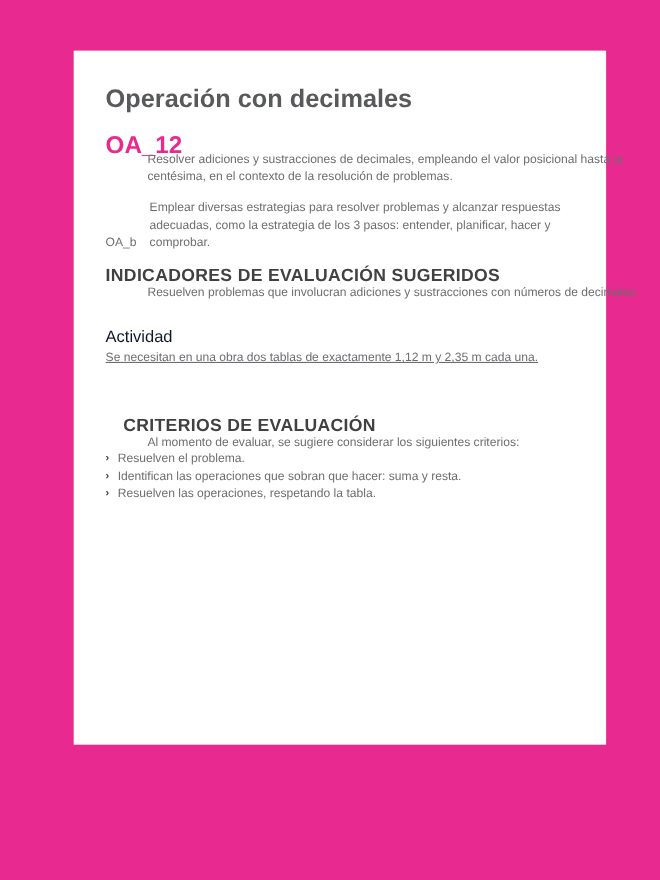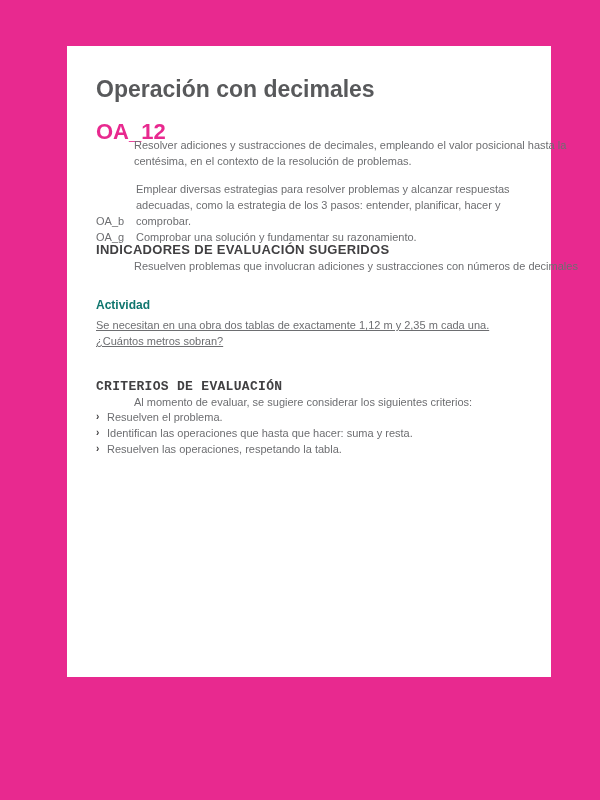--- a/index.html
+++ b/index.html
@@ -24,32 +24,32 @@
     position: absolute; top: 73px; left: 0;
     font-size: 22px; font-weight: bold; color: #e8298f; white-space: nowrap;
   }
   .para { font-size: 11px; line-height: 16px; color: #6d6e71; margin-left: 38px; }
   .oa-desc { position: absolute; top: 91px; left: 0; width: 440px; }
   .obj-list { position: absolute; top: 135px; left: 0; width: 440px; }
   .obj-row { display: flex; font-size: 11px; line-height: 16px; color: #6d6e71; align-items: flex-end; }
   .obj-code { width: 40px; flex: none; color: #6d6e71; }
   .obj-text { flex: 1; }
   .sub-head {
-    font-size: 13px; font-weight: bold; color: #414042; letter-spacing: 0.3px;
+    font-size: 16px; font-weight: bold; color: #414042; letter-spacing: 0.3px;
     white-space: nowrap;
   }
   .ind-head { position: absolute; top: 196px; left: 0; }
   .ind-text { position: absolute; top: 212px; left: 0; white-space: nowrap; }
   .act-head {
     position: absolute; top: 252px; left: 0;
-    font-size: 12px; font-weight: bold; color: #0f766e; white-space: nowrap;
+    font-size: 15px; font-weight: normal; color: #0f172a; white-space: nowrap;
   }
   .act-lines { position: absolute; top: 271px; left: 0; }
   .act-line { font-size: 11px; line-height: 16px; color: #6d6e71; white-space: nowrap; text-decoration: underline; }
-  .crit-head { position: absolute; top: 333px; left: 0; font-family: Liberation Mono, monospace; }
+  .crit-head { position: absolute; top: 333px; left: 16px; }
   .crit-intro { position: absolute; top: 348px; left: 0; white-space: nowrap; text-align: center; }
   .crit-list { position: absolute; top: 363px; left: 0; margin: 0; padding: 0; list-style: none; }
   .crit-item { display: flex; font-size: 11px; line-height: 16px; color: #6d6e71; white-space: nowrap; }
   .bullet { width: 11px; flex: none; color: #414042; font-weight: bold; font-size: 10px; }
 </style>
 </head>
 <body>
 
 <div class="card">
   <div class="content">
@@ -57,45 +57,40 @@
     <div class="title">Operación con decimales</div>
 
     <div class="oa-code">OA_12</div>
     <div class="oa-desc para">Resolver adiciones y sustracciones de decimales, empleando el valor posicional hasta la centésima, en el contexto de la resolución de problemas.</div>
 
     <div class="obj-list">
       <div class="obj-row">
         <span class="obj-code">OA_b</span>
         <span class="obj-text">Emplear diversas estrategias para resolver problemas y alcanzar respuestas adecuadas, como la estrategia de los 3 pasos: entender, planificar, hacer y comprobar.</span>
       </div>
-      <div class="obj-row">
-        <span class="obj-code">OA_g</span>
-        <span class="obj-text">Comprobar una solución y fundamentar su razonamiento.</span>
-      </div>
     </div>
 
     <div class="ind-head sub-head">INDICADORES DE EVALUACIÓN SUGERIDOS</div>
     <div class="ind-text para">Resuelven problemas que involucran adiciones y sustracciones con números de decimales</div>
 
     <div class="act-head">Actividad</div>
     <div class="act-lines">
       <div class="act-line">Se necesitan en una obra dos tablas de exactamente 1,12 m y 2,35 m cada una.</div>
-      <div class="act-line">¿Cuántos metros sobran?</div>
     </div>
 
     <div class="crit-head sub-head">CRITERIOS DE EVALUACIÓN</div>
     <div class="crit-intro para">Al momento de evaluar, se sugiere considerar los siguientes criterios:</div>
     <ul class="crit-list">
       <li class="crit-item">
         <span class="bullet">›</span>
         <span>Resuelven el problema.</span>
       </li>
       <li class="crit-item">
         <span class="bullet">›</span>
-        <span>Identifican las operaciones que hasta que hacer: suma y resta.</span>
+        <span>Identifican las operaciones que sobran que hacer: suma y resta.</span>
       </li>
       <li class="crit-item">
         <span class="bullet">›</span>
         <span>Resuelven las operaciones, respetando la tabla.</span>
       </li>
     </ul>
 
   </div>
 </div>
 

